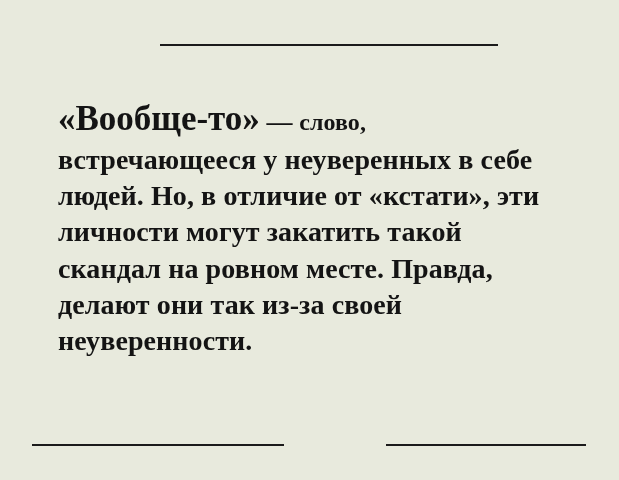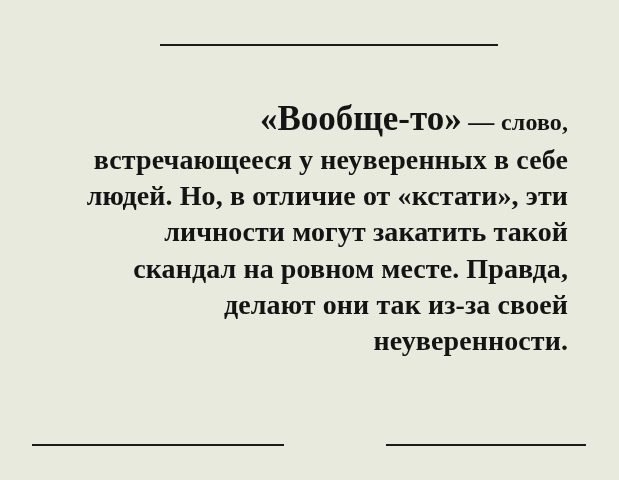--- a/index.html
+++ b/index.html
@@ -48,21 +48,21 @@
     width: 510px;
   }
   .quote-text {
     margin: 0;
     color: #141414;
     font-family: "Liberation Serif", serif;
     font-size: 28px;
     line-height: 1.30;
     font-weight: bold;
     letter-spacing: 0.1px;
-    text-align: right;
+    text-align: left;
   }
   .term {
     font-size: 35px;
     font-weight: bold;
     letter-spacing: 0px;
   }
   .dash {
     font-size: 26px;
     font-weight: bold;
   }

